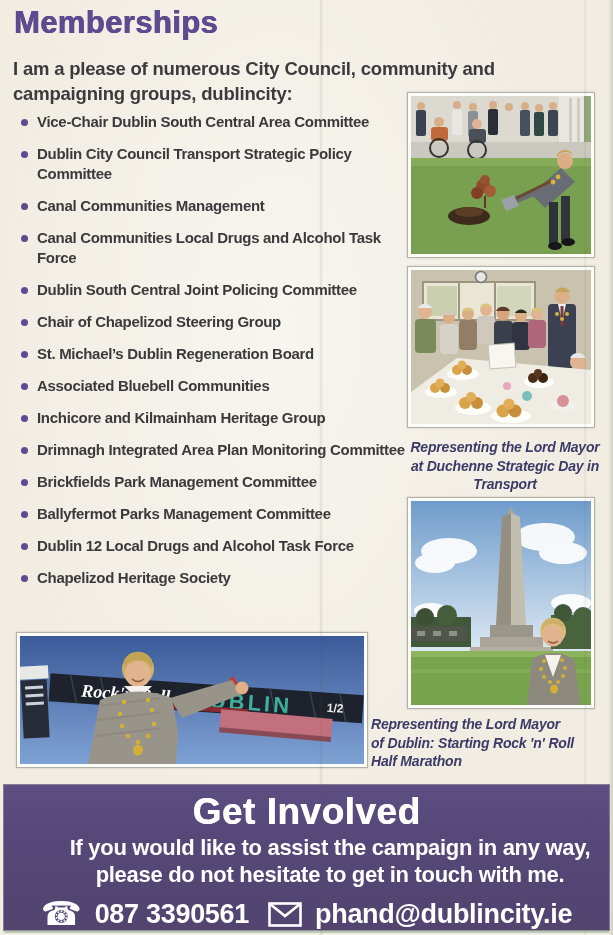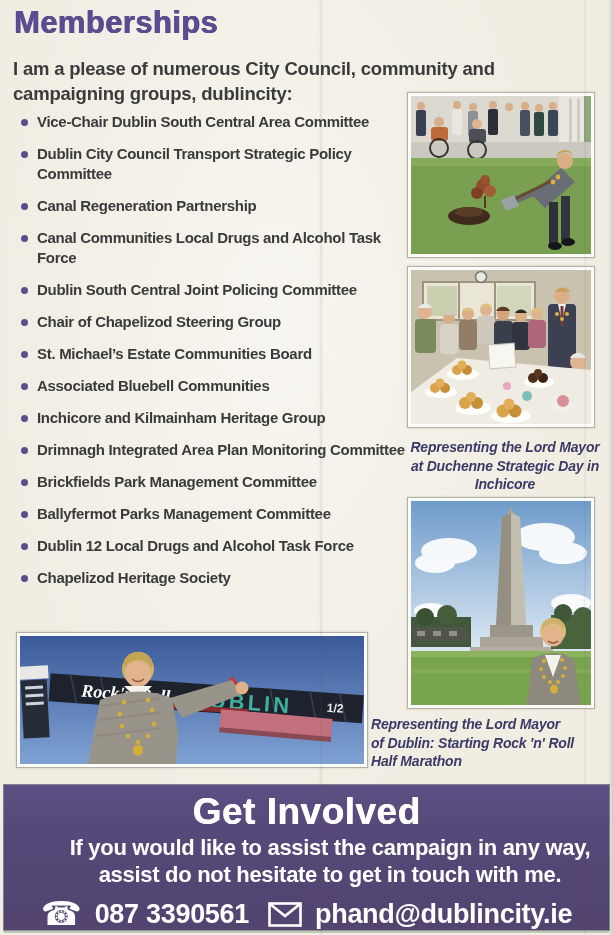--- a/index.html
+++ b/index.html
@@ -81,25 +81,25 @@
   <div class="title">Memberships</div>
 
   <div class="intro">
     <div>I am a please of numerous City Council, community and</div>
     <div>campaigning groups, dublincity:</div>
   </div>
 
   <ul class="mlist">
     <li>Vice-Chair Dublin South Central Area Committee</li>
     <li>Dublin City Council Transport Strategic Policy Committee</li>
-    <li>Canal Regeneration Partnership</li>
+    <li>Canal Communities Management</li>
     <li>Canal Communities Local Drugs and Alcohol Task Force</li>
     <li>Dublin South Central Joint Policing Committee</li>
     <li>Chair of Chapelizod Steering Group</li>
-    <li>St. Michael’s Estate Communities Board</li>
+    <li>St. Michael’s Dublin Regeneration Board</li>
     <li>Associated Bluebell Communities</li>
     <li>Inchicore and Kilmainham Heritage Group</li>
     <li>Drimnagh Integrated Area Plan Monitoring Committee</li>
     <li>Brickfields Park Management Committee</li>
     <li>Ballyfermot Parks Management Committee</li>
     <li>Dublin 12 Local Drugs and Alcohol Task Force</li>
     <li>Chapelizod Heritage Society</li>
   </ul>
 
   <div class="photo p1">
@@ -260,21 +260,21 @@
         <circle cx="152" cy="131" r="6" fill="#d98f98"></circle>
         <circle cx="116" cy="126" r="5" fill="#7ac0b8"></circle>
         <circle cx="96" cy="116" r="4" fill="#e8a8c0"></circle>
       </g>
     </svg>
   </div>
 
   <div class="caption cap1">
     <div>Representing the Lord Mayor</div>
     <div>at Duchenne Strategic Day in</div>
-    <div>Inchicore</div>
+    <div>Transport</div>
   </div>
 
   <div class="photo p3">
     <svg width="180" height="204" viewBox="0 0 180 204">
       <defs>
         <linearGradient id="sky3" x1="0" y1="0" x2="0" y2="1">
           <stop offset="0" stop-color="#6f9ccb"></stop>
             <stop offset="1" stop-color="#dce8f3"></stop>
         </linearGradient>
       </defs>
@@ -396,21 +396,21 @@
         </g>
         <path d="M112,43 q6,5 12,0" stroke="#8a5a3a" stroke-width="1.6" fill="none"></path>
       </g>
     </svg>
   </div>
 
   <div class="banner">
     <h2>Get Involved</h2>
     <div class="msg">
       <div>If you would like to assist the campaign in any way,</div>
-      <div>assist do not hesitate to get in touch with me.</div>
+      <div>please do not hesitate to get in touch with me.</div>
     </div>
     <div class="contact">
       <span class="phone-glyph">☎</span>
       <span>087 3390561</span>
       <svg width="34" height="25" viewBox="0 0 34 25" style="margin-left:6px;">
         <rect x="1.5" y="1.5" width="31" height="22" fill="none" stroke="#ffffff" stroke-width="2.6"></rect>
         <polyline points="2,2 17,14 32,2" fill="none" stroke="#ffffff" stroke-width="2.6"></polyline>
       </svg>
       <span>phand@dublincity.ie</span>
     </div>

